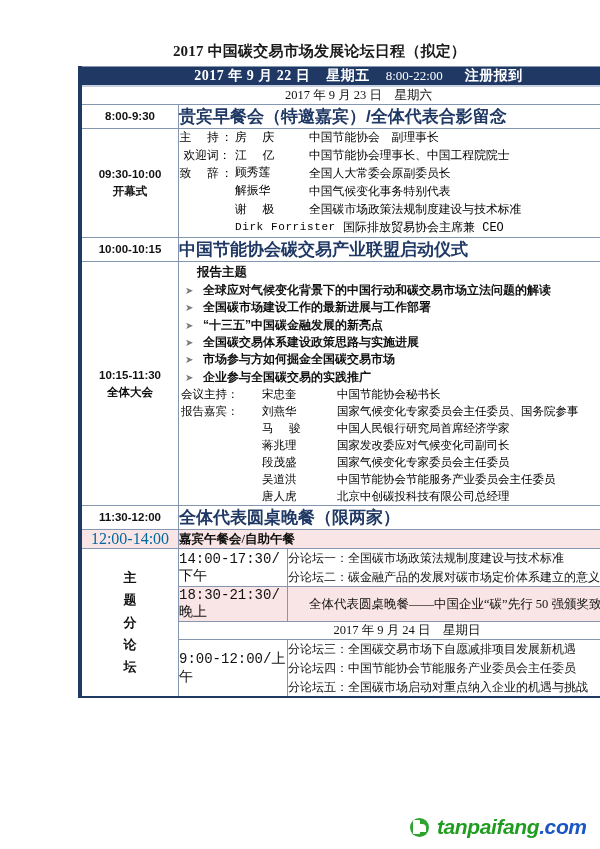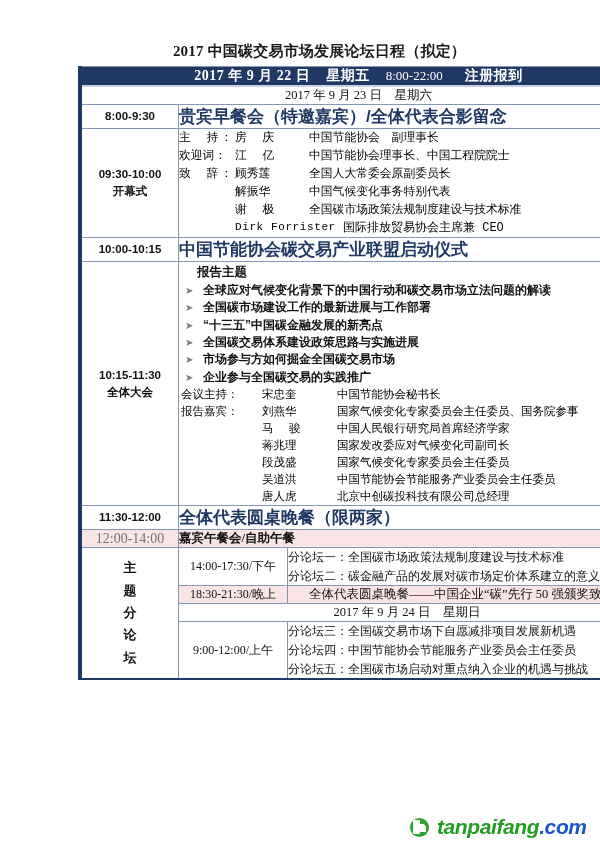--- a/index.html
+++ b/index.html
@@ -112,29 +112,30 @@
   .kv-line {
     display: flex;
     font-size: 11.8px;
     line-height: 1.52;
     white-space: nowrap;
   }
   .kv-label {
     width: 56px;
     flex: 0 0 56px;
     letter-spacing: 2px;
+    text-align: center;
   }
   .kv-label.tight { letter-spacing: 0px; }
   .kv-name {
     width: 74px;
     flex: 0 0 74px;
     text-align: left;
     letter-spacing: 2px;
   }
-  .kv-name.tight { letter-spacing: 0px; }
+  .kv-name.tight { letter-spacing: 0px; font-family: Liberation Mono, monospace; }
   .kv-name.latin {
     font-family: "Liberation Mono", "DejaVu Sans Mono", monospace;
     font-size: 11px;
     letter-spacing: 0.6px;
     width: 108px;
     flex: 0 0 108px;
   }
   .kv-org { flex: 1 1 auto; }
   .kv-org.latin {
     font-family: "Liberation Mono", "DejaVu Sans Mono", monospace;
@@ -175,22 +176,22 @@
   }
   .spk-label { flex: 0 0 62px; }
   .spk-name  { flex: 0 0 56px; letter-spacing: 2px; }
   .spk-name.tight { letter-spacing: 0px; }
   .spk-org   { flex: 1 1 auto; }
 
   
   .pink { background: #F9E5E5; }
   .pinkline-time {
     text-align: center;
-    font-size: 14px;
-    color: #737373;
+    font-size: 16px;
+    color: #0369a1;
     font-family: "Liberation Serif", "DejaVu Serif", serif;
     padding: 4px 2px;
   }
   .pinkline-body {
     text-align: left;
     font-size: 12.5px;
     font-weight: bold;
     padding: 4px 2px;
     color: #111;
   }
@@ -204,23 +205,23 @@
     font-size: 13px;
     font-weight: bold;
     line-height: 1.72;
     color: #111;
     padding: 4px 0;
   }
   .vertlabel span { display: block; }
 
   .forum-time {
     width: 108px;
-    text-align: center;
-    font-size: 12px;
-    font-family: Liberation Serif, serif;
+    text-align: left;
+    font-size: 14px;
+    font-family: Liberation Mono, monospace;
     padding: 5px 2px;
     color: #111;
   }
   .forum-body { padding: 4px 4px 4px 10px; }
   .forum-body .fl {
     font-size: 12px;
     line-height: 1.55;
     white-space: nowrap;
     color: #111;
   }

